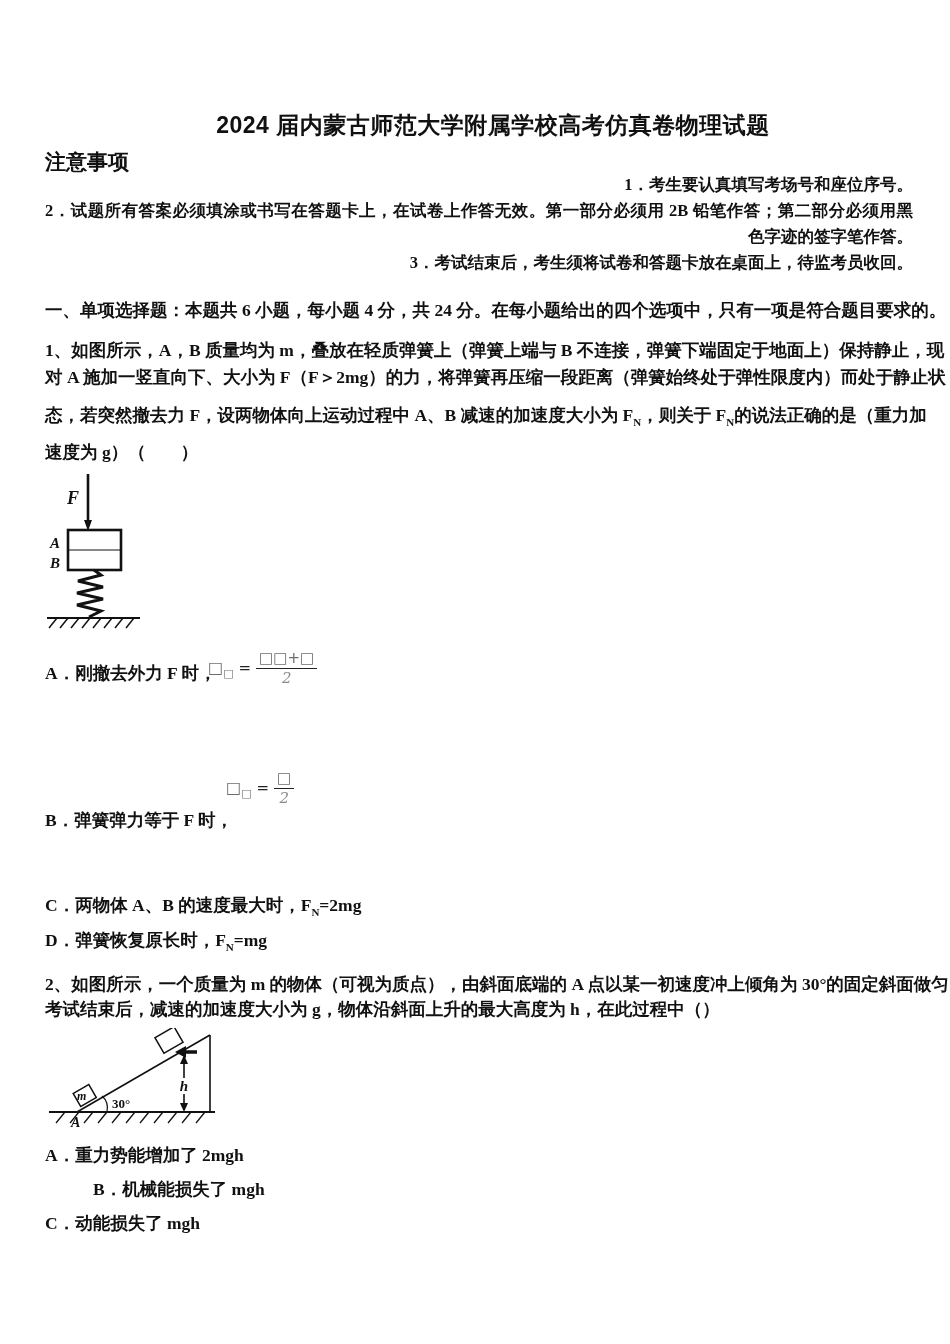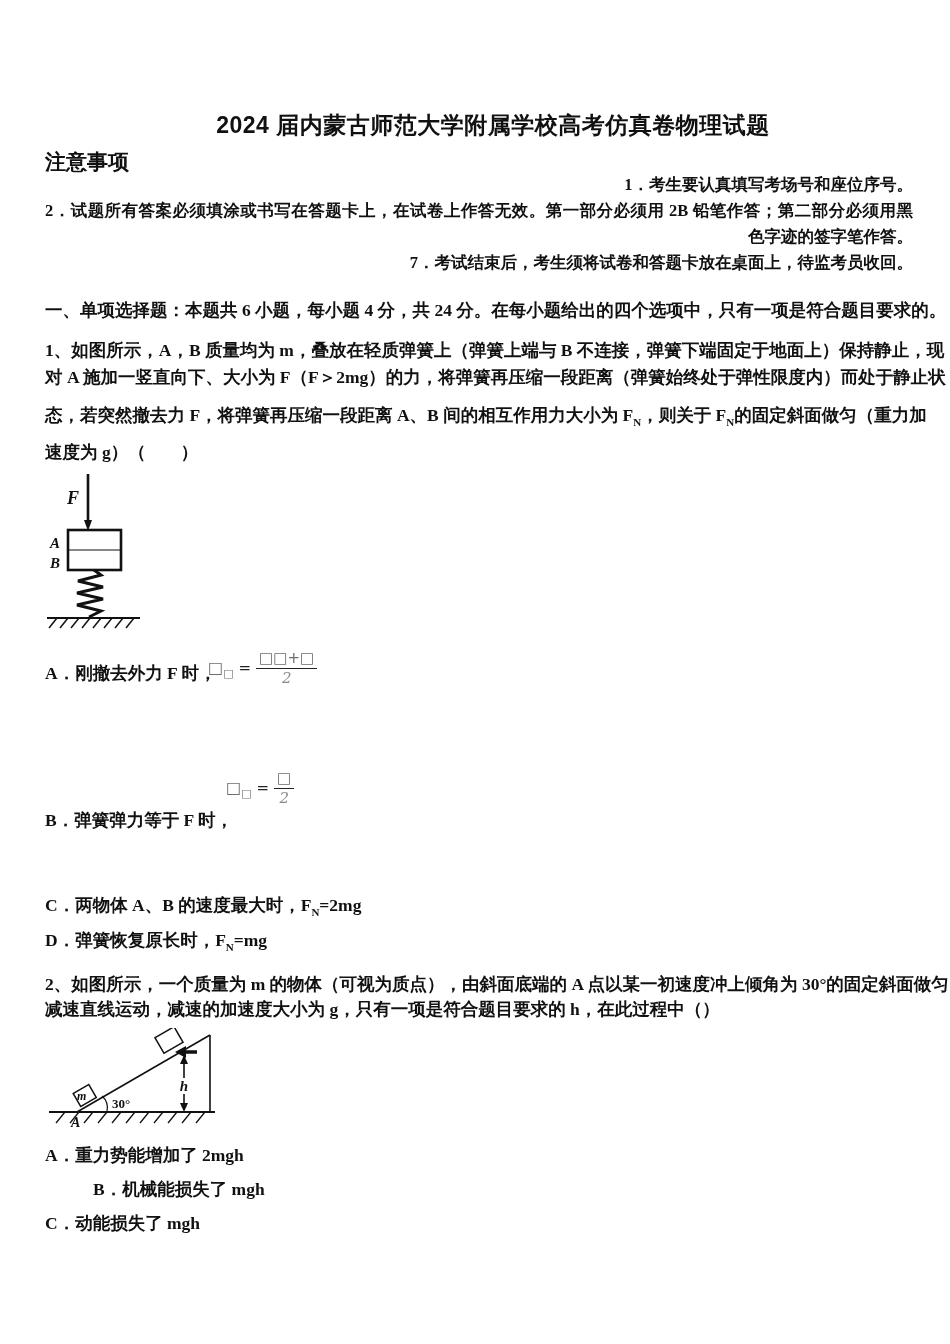--- a/index.html
+++ b/index.html
@@ -32,27 +32,27 @@
 </style>
 </head>
 <body>
 
 <div class="abs title">2024 届内蒙古师范大学附属学校高考仿真卷物理试题</div>
 
 <div class="abs notice-head">注意事项</div>
 <div class="abs nline n1">1．考生要认真填写考场号和座位序号。</div>
 <div class="abs nline n2 jline">2．试题所有答案必须填涂或书写在答题卡上，在试卷上作答无效。第一部分必须用 2B 铅笔作答；第二部分必须用黑</div>
 <div class="abs nline n3">色字迹的签字笔作答。</div>
-<div class="abs nline n4">7．考试结束后，考生须将试卷和答题卡放在桌面上，待监考员收回。</div>
+<div class="abs nline n4">3．考试结束后，考生须将试卷和答题卡放在桌面上，待监考员收回。</div>
 
 <div class="abs bline sechead jline">一、单项选择题：本题共 6 小题，每小题 4 分，共 24 分。在每小题给出的四个选项中，只有一项是符合题目要求的。</div>
 
 <div class="abs bline q1l1 jline">1、如图所示，A，B 质量均为 m，叠放在轻质弹簧上（弹簧上端与 B 不连接，弹簧下端固定于地面上）保持静止，现</div>
 <div class="abs bline q1l2 jline">对 A 施加一竖直向下、大小为 F（F＞2mg）的力，将弹簧再压缩一段距离（弹簧始终处于弹性限度内）而处于静止状</div>
-<div class="abs bline q1l3 jline"><span>态，若突然撤去力 F，将弹簧再压缩一段距离 A、B 间的相互作用力大小为 F</span><sub class="fn">N</sub><span>，则关于 F</span><sub class="fn">N</sub><span>的固定斜面做匀（重力加</span></div>
+<div class="abs bline q1l3 jline"><span>态，若突然撤去力 F，设两物体向上运动过程中 A、B 减速的加速度大小为 F</span><sub class="fn">N</sub><span>，则关于 F</span><sub class="fn">N</sub><span>的说法正确的是（重力加</span></div>
 <div class="abs bline q1l4">速度为 g）（　　）</div>
 
 <svg class="abs" style="top:468px; left:45px;" width="110" height="164" viewBox="0 0 110 164">
 
   <line x1="43" y1="6" x2="43" y2="53" stroke="#111" stroke-width="2.6"></line>
   <polygon points="39,52 47,52 43,63" fill="#111"></polygon>
   <text x="22" y="36" font-size="18" font-weight="bold" font-style="italic">F</text>
 
   <rect x="23" y="62" width="53" height="40" fill="none" stroke="#111" stroke-width="2.6"></rect>
   <line x1="23" y1="82" x2="76" y2="82" stroke="#111" stroke-width="1.2"></line>
@@ -77,21 +77,21 @@
 <div class="abs formula formulaA"><span class="lhs">□</span><sub>□</sub><span class="eq">=</span><span class="frac"><span class="num">□□+□</span><span class="den">2</span></span></div>
 <div class="abs bline optA-label">A．刚撤去外力 F 时，</div>
 
 <div class="abs formula formulaB"><span class="lhs">□</span><sub>□</sub><span class="eq">=</span><span class="frac"><span class="num">□</span><span class="den">2</span></span></div>
 <div class="abs bline optB-label">B．弹簧弹力等于 F 时，</div>
 
 <div class="abs bline optC"><span>C．两物体 A、B 的速度最大时，F</span><sub class="fn">N</sub><span>=2mg</span></div>
 <div class="abs bline optD"><span>D．弹簧恢复原长时，F</span><sub class="fn">N</sub><span>=mg</span></div>
 
 <div class="abs bline q2l1 jline">2、如图所示，一个质量为 m 的物体（可视为质点），由斜面底端的 A 点以某一初速度冲上倾角为 30°的固定斜面做匀</div>
-<div class="abs bline q2l2">减速直线运动，减速的加速度大小为 g，只有一项是符合题目要求的 h，在此过程中（）</div>
+<div class="abs bline q2l2">考试结束后，减速的加速度大小为 g，物体沿斜面上升的最大高度为 h，在此过程中（）</div>
 
 <svg class="abs" style="top:1028px; left:45px;" width="200" height="106" viewBox="0 0 200 106">
 
   <line x1="4" y1="84" x2="170" y2="84" stroke="#111" stroke-width="2"></line>
   <g stroke="#111" stroke-width="1.3">
     <line x1="20" y1="84" x2="11" y2="95"></line>
       <line x1="34" y1="84" x2="25" y2="95"></line>
     <line x1="48" y1="84" x2="39" y2="95"></line>
       <line x1="62" y1="84" x2="53" y2="95"></line>
     <line x1="76" y1="84" x2="67" y2="95"></line>

